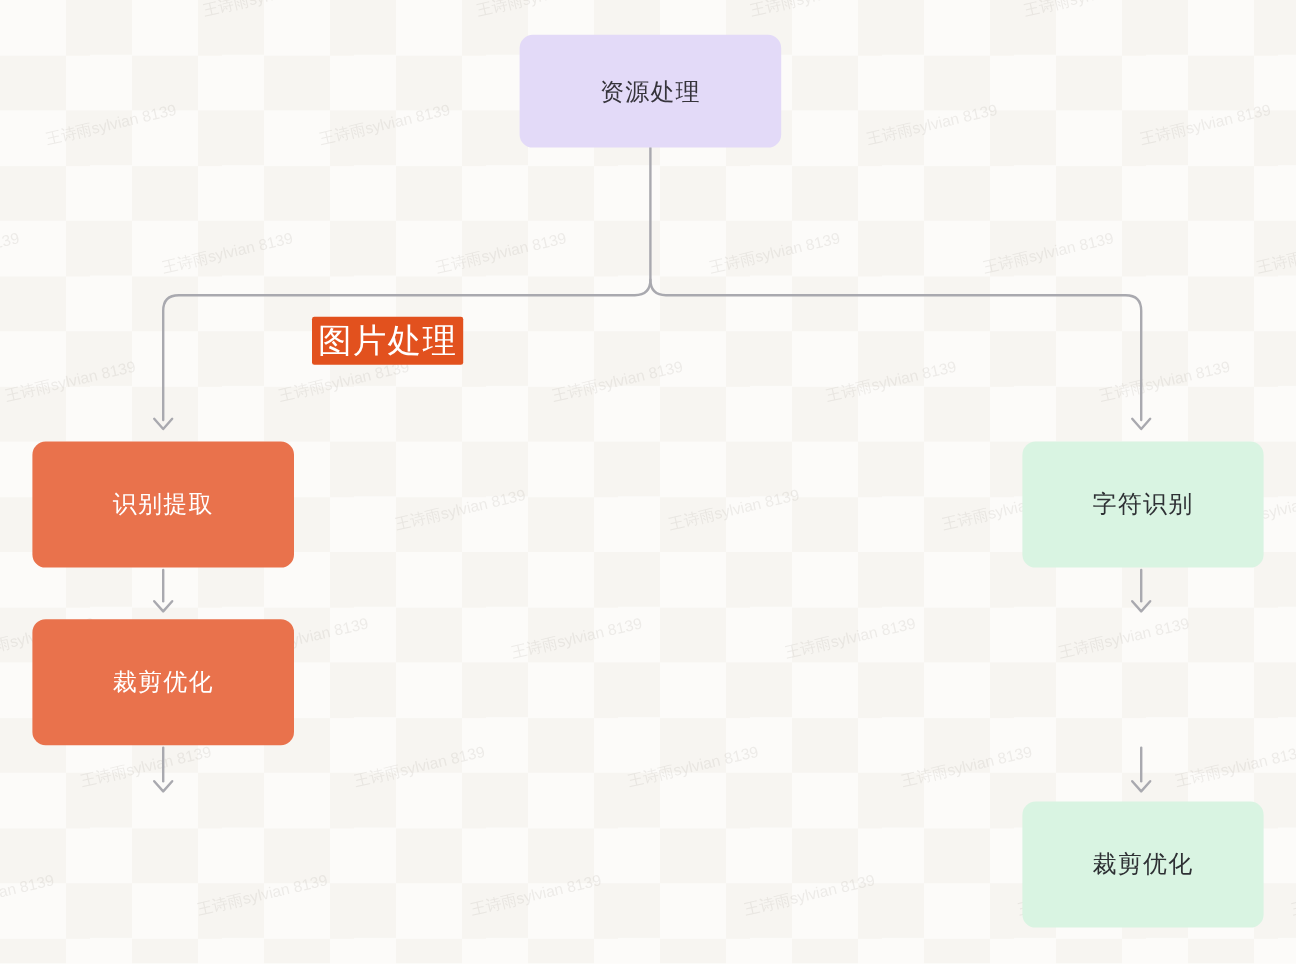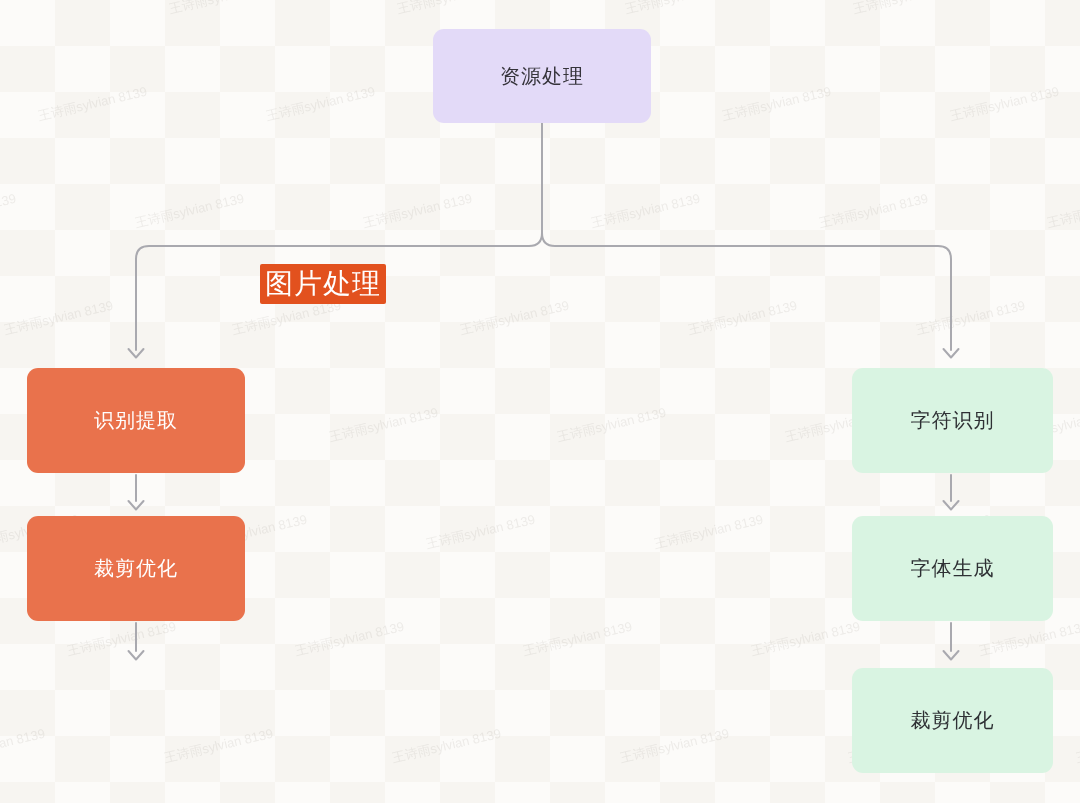--- a/index.html
+++ b/index.html
@@ -134,16 +134,15 @@
 
   <div class="node root" style="background-color: rgb(227, 218, 248); color: rgb(54, 52, 59);">资源处理</div>
 
   <div class="branch-label left" style="background-color: rgb(226, 81, 30); color: rgb(255, 255, 255);">图片处理</div>
 
 
   <div class="node l1" style="background-color: rgb(233, 114, 76); color: rgb(255, 255, 255);">识别提取</div>
   <div class="node l2" style="background-color: rgb(233, 114, 76); color: rgb(255, 255, 255);">裁剪优化</div>
 
   <div class="node r1" style="background-color: rgb(217, 244, 226); color: rgb(46, 48, 52);">字符识别</div>
-  <div class="node r2" style="background-color: rgb(217, 244, 226); color: rgb(46, 48, 52);">字体生成</div>
   <div class="node r3" style="background-color: rgb(217, 244, 226); color: rgb(46, 48, 52);">裁剪优化</div>
 
 </div>
 
 </body></html>

